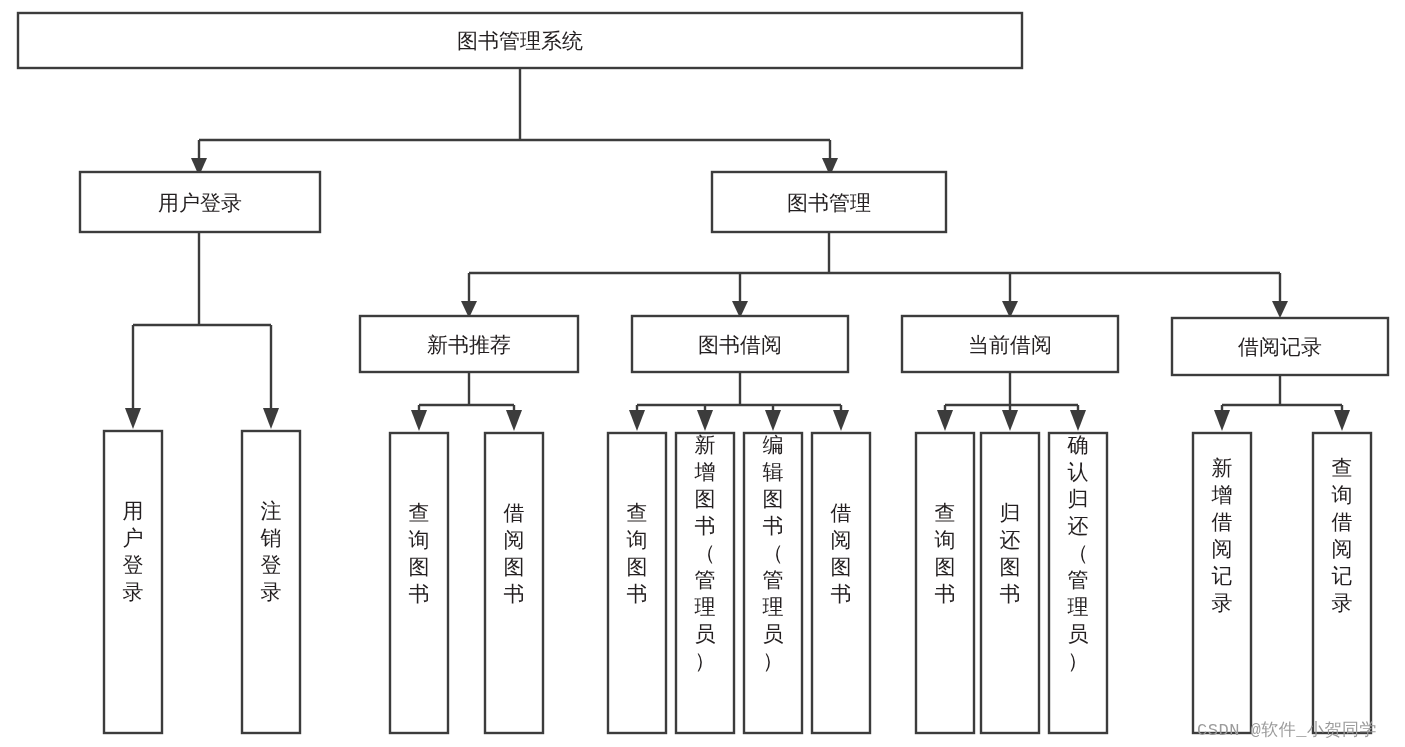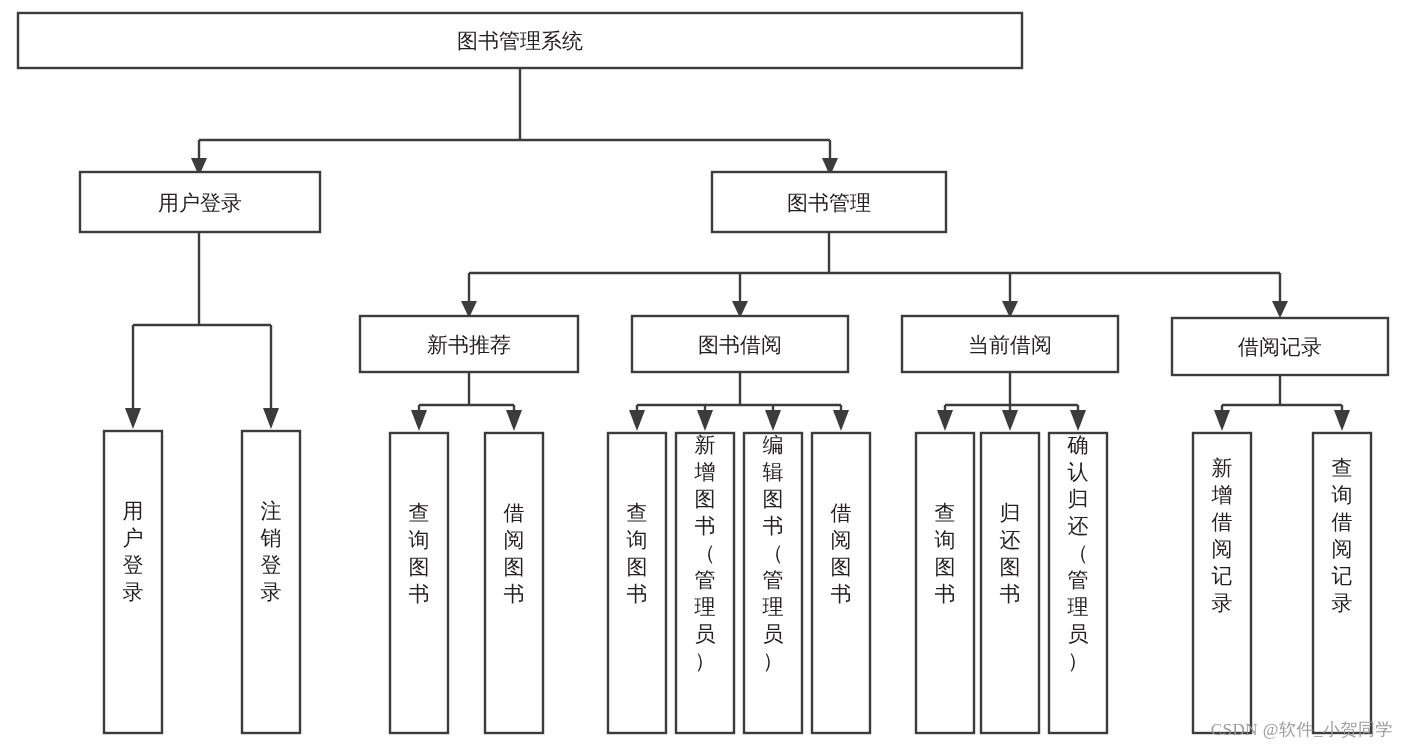--- a/index.html
+++ b/index.html
@@ -43,23 +43,23 @@
     dominant-baseline: central;
   }
   .node-label-vertical {
     fill: #231f20;
     font-family: "DejaVu Sans", "Liberation Sans", sans-serif;
     font-size: 21px;
     text-anchor: middle;
   }
   .watermark {
     position: absolute;
-    right: 12px;
+    right: 28px;
     bottom: 6px;
-    font-family: Liberation Serif, serif;
+    font-family: Liberation Mono, monospace;
     font-size: 17px;
     color: #9b9b9b;
     letter-spacing: 0.5px;
     white-space: nowrap;
     pointer-events: none;
   }
 </style>
 </head>
 <body>
 

